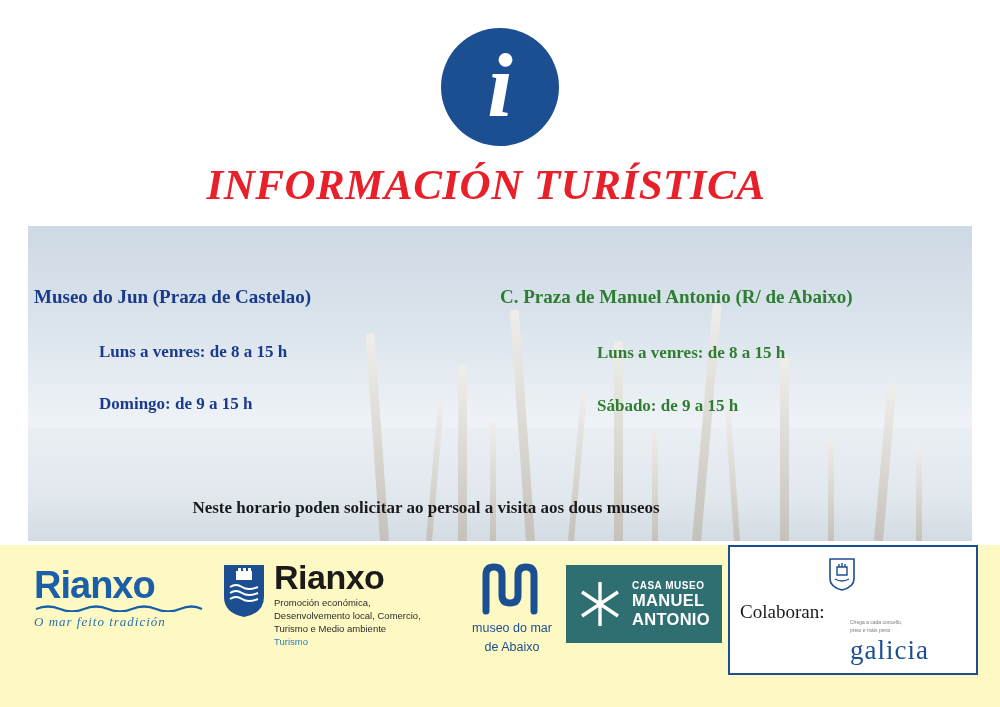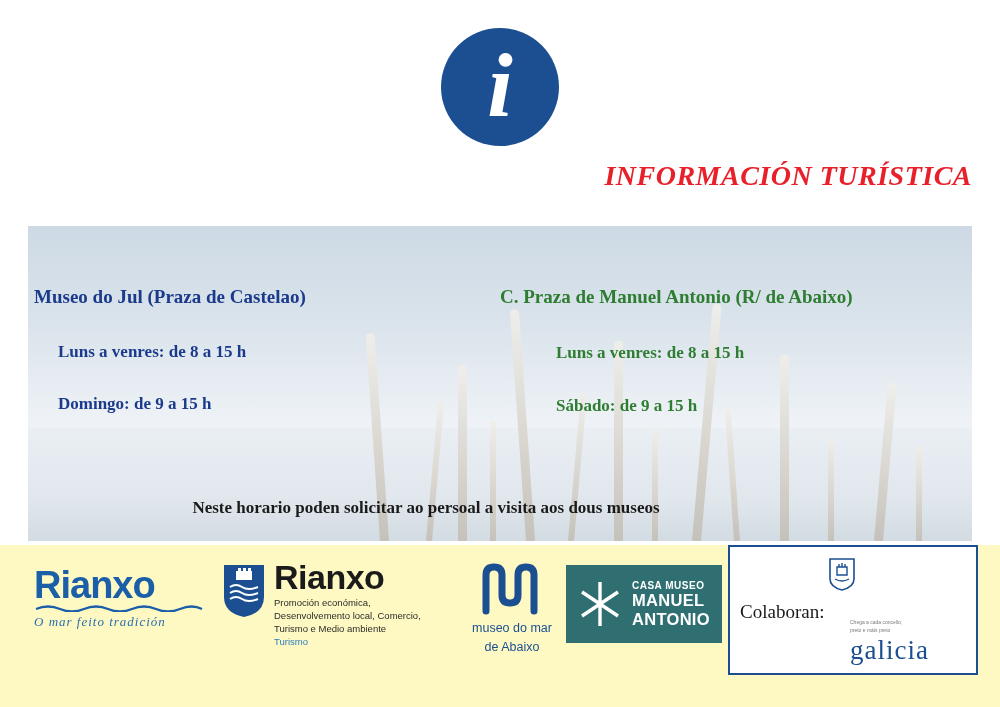--- a/index.html
+++ b/index.html
@@ -43,26 +43,26 @@
     font-weight: bold;
     font-size: 92px;
     line-height: 92px;
     margin-top: -4px;
   }
   .main-title {
     position: absolute;
     left: 0;
     top: 160px;
     width: 972px;
-    text-align: right;
+    text-align: center;
     color: #e8202a;
     font-family: "Liberation Serif", serif;
     font-style: italic;
     font-weight: bold;
-    font-size: 28px;
+    font-size: 43px;
     letter-spacing: 0.5px;
     white-space: nowrap;
   }
 
   
   .photo-band {
     position: absolute;
     left: 28px;
     top: 226px;
     width: 944px;
@@ -98,20 +98,21 @@
     font-weight: bold;
     font-size: 19px;
     white-space: nowrap;
   }
   .mus-line {
     position: absolute;
     font-family: "Liberation Serif", serif;
     font-weight: bold;
     font-size: 17px;
     white-space: nowrap;
+    margin-left: 41px;
   }
   .blue { color: #1b3a8c; }
   .green { color: #2e7d32; }
 
   .note {
     position: absolute;
     left: 0;
     top: 498px;
     width: 852px;
     text-align: center;
@@ -304,21 +305,21 @@
   <div class="pole" style="left:586px; height:200px;"></div>
   <div class="pole thin" style="left:624px; height:112px;"></div>
   <div class="pole tilt-r" style="left:664px; height:238px;"></div>
   <div class="pole thin tilt-l" style="left:706px; height:132px;"></div>
   <div class="pole" style="left:752px; height:186px;"></div>
   <div class="pole thin" style="left:800px; height:104px;"></div>
   <div class="pole tilt-r" style="left:846px; height:158px;"></div>
   <div class="pole thin" style="left:888px; height:96px;"></div>
 </div>
 
-<div class="mus-head blue" style="left:34px; top:286px;">Museo do Jul (Praza de Castelao)</div>
+<div class="mus-head blue" style="left:34px; top:286px;">Museo do Jun (Praza de Castelao)</div>
 <div class="mus-line blue" style="left:58px; top:342px;">Luns a venres: de 8 a 15 h</div>
 <div class="mus-line blue" style="left:58px; top:394px;">Domingo: de 9 a 15 h</div>
 
 <div class="mus-head green" style="left:500px; top:286px;">C. Praza de Manuel Antonio (R/ de Abaixo)</div>
 <div class="mus-line green" style="left:556px; top:343px;">Luns a venres: de 8 a 15 h</div>
 <div class="mus-line green" style="left:556px; top:396px;">Sábado: de 9 a 15 h</div>
 
 <div class="note">Neste horario poden solicitar ao persoal a visita aos dous museos</div>
 
 <div class="logos">

